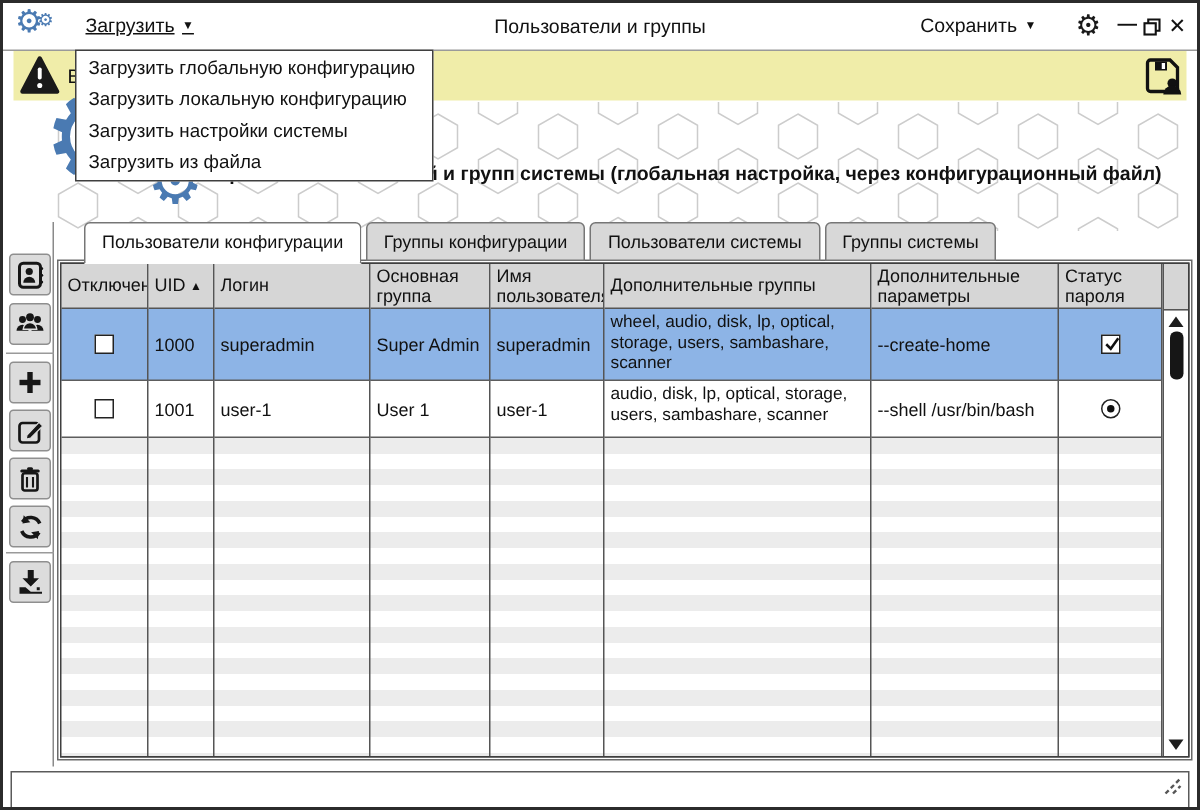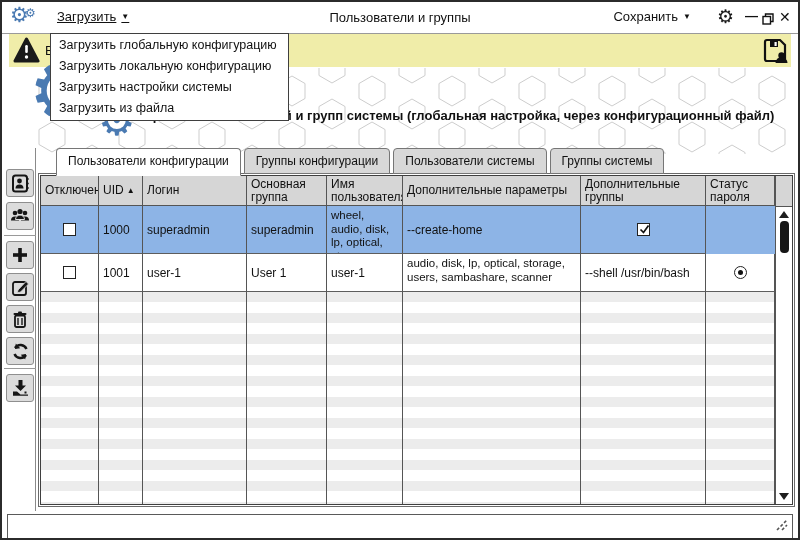--- a/index.html
+++ b/index.html
@@ -161,31 +161,32 @@
     <div class="maincol">
       <div class="grow hrow">
         <div class="hcell">Отключен</div>
         <div class="hcell">
           <span>UID</span>
           <span class="sort">▲</span>
         </div>
         <div class="hcell">Логин</div>
         <div class="hcell">Основная группа</div>
         <div class="hcell">Имя пользователя</div>
+        <div class="hcell">Дополнительные группы</div>
         <div class="hcell">Дополнительные параметры</div>
-        <div class="hcell">Дополнительные группы</div>
         <div class="hcell">Статус пароля</div>
       </div>
 
       <div class="grow r0">
         <div class="cell center">
             <span class="cb"></span>
           </div>
         <div class="cell">1000</div>
         <div class="cell">superadmin</div>
+        <div class="cell">Super Admin</div>
         <div class="cell">superadmin</div>
         <div class="cell wrap">wheel, audio, disk, lp, optical, storage, users, sambashare, scanner</div>
         <div class="cell">--create-home</div>
         <div class="cell center">
           <span class="cb">
             <svg width="13" height="13" viewBox="0 0 13 13">
                 <path d="M2.5 6.5 L5.5 9.5 L10.5 2.5" fill="none" stroke="#111" stroke-width="1.7"></path>
               </svg>
           </span>
         </div>

